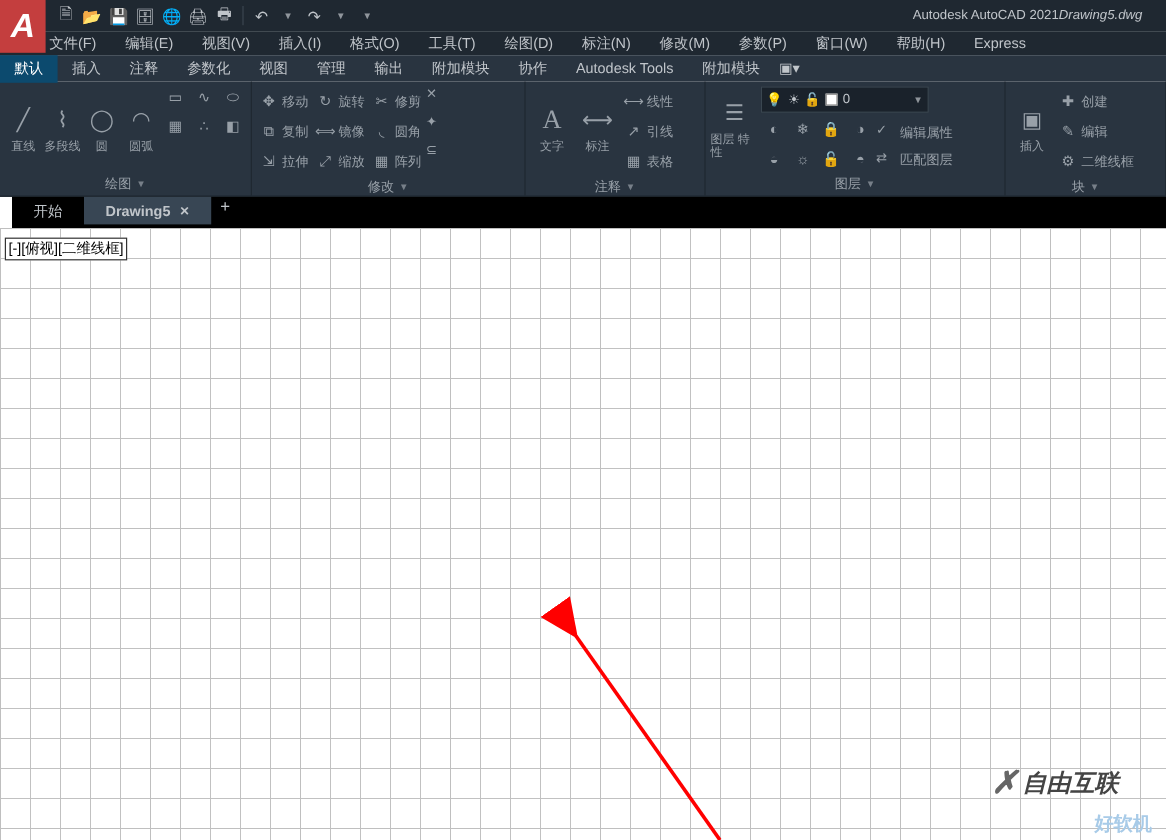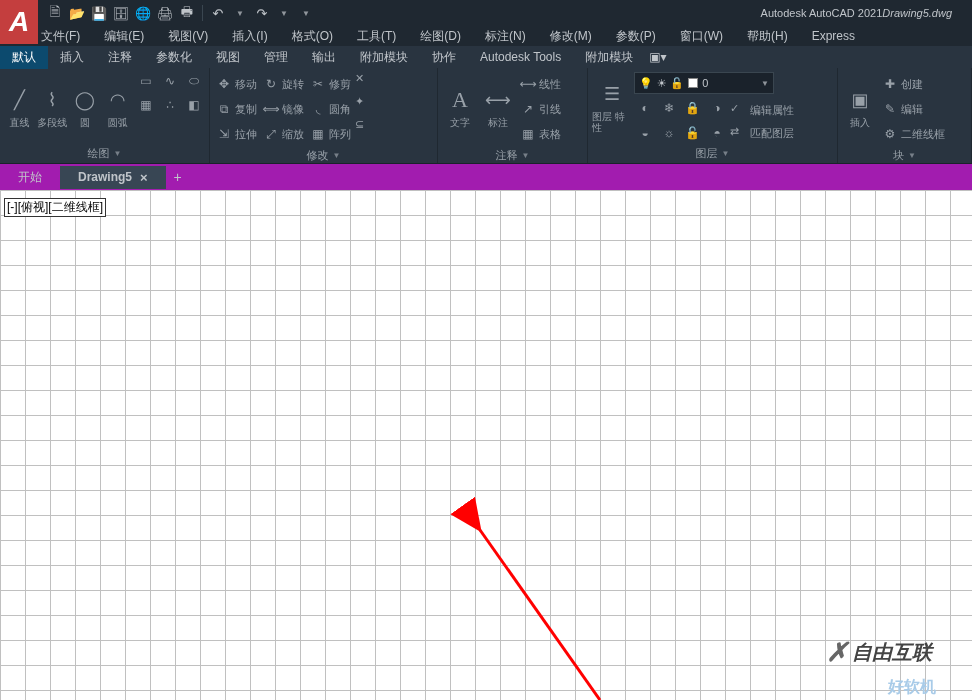--- a/index.html
+++ b/index.html
@@ -37,42 +37,42 @@
 .col { display: flex; flex-direction: column; gap: 1px; padding-top: 2px; }
 .grid3 { display: grid; grid-template-columns: repeat(3, 22px); grid-template-rows: repeat(3, 22px); gap: 2px; }
 .grid3 .cell, .grid4 .cell { width: 22px; height: 22px; display: flex; align-items: center; justify-content: center; font-size: 12px; cursor: pointer; }
 .grid4 { display: grid; grid-template-columns: repeat(4, 22px); gap: 2px; }
 .layer-combo { display: flex; align-items: center; height: 22px; background: #1a222b; border: 1px solid #3a4650; color: #c0c5ca; font-size: 11px; padding: 0 4px; gap: 4px; width: 140px; }
 .layer-combo .bulb { color: #f0c040; }
 .layer-row { display: flex; align-items: center; gap: 4px; height: 22px; font-size: 11px; cursor: pointer; }
 .layer-row .icn { width: 16px; height: 16px; }
 
 
-.doc-tabs { height: 26px; background: #a21caf; display: flex; align-items: center; font-size: 12px; color: #c0c5ca; }
+.doc-tabs { height: 26px; background: #000000; display: flex; align-items: flex-start; font-size: 12px; color: #c0c5ca; margin-left: 10px; }
 .doc-tab { padding: 4px 18px; cursor: pointer; position: relative; display: flex; align-items: center; gap: 8px; }
 .doc-tab.active { background: #384654; font-weight: bold; }
 .doc-tab .close { font-size: 13px; }
 .doc-add { width: 24px; text-align: center; cursor: pointer; font-size: 14px; }
 
 
 .canvas { position: relative; width: 972px; height: 536px; background: #ffffff; }
 .grid-bg { position: absolute; inset: 0;
   background-image:
     linear-gradient(#c0c0c0 1px, transparent 1px),
     linear-gradient(90deg, #c0c0c0 1px, transparent 1px),
     linear-gradient(#7a7a7a 1px, transparent 1px),
     linear-gradient(90deg, #7a7a7a 1px, transparent 1px);
   background-size: 25px 25px, 25px 25px, 125px 125px, 125px 125px;
   background-position: 0 0;
 }
 .vp-label { position: absolute; top: 8px; left: 4px; background: #fff; color: #000; font-size: 12px; border: 1px solid #333; padding: 0 2px; }
 .arrow-svg { position: absolute; top: 0; left: 0; pointer-events: none; }
 .watermark1 { position: absolute; right: 40px; bottom: 58px; font-size: 20px; font-weight: bold; color: #444; font-style: italic; display: flex; align-items: center; gap: 4px; }
 .watermark1 .x { font-size: 26px; color: #666; }
-.watermark2 { position: absolute; right: 36px; bottom: 28px; font-size: 16px; color: #a8cbe8; font-weight: bold; }
+.watermark2 { position: absolute; right: 12px; bottom: 28px; font-size: 16px; color: #a8cbe8; font-weight: bold; }
 
 .drop-caret { font-size: 8px; opacity: 0.7; }
 </style>
 </head>
 <body>
 
 <div class="titlebar">
   <div class="logo-a">A</div>
   <div class="qat">
     <span class="qat-btn">🗎</span>

